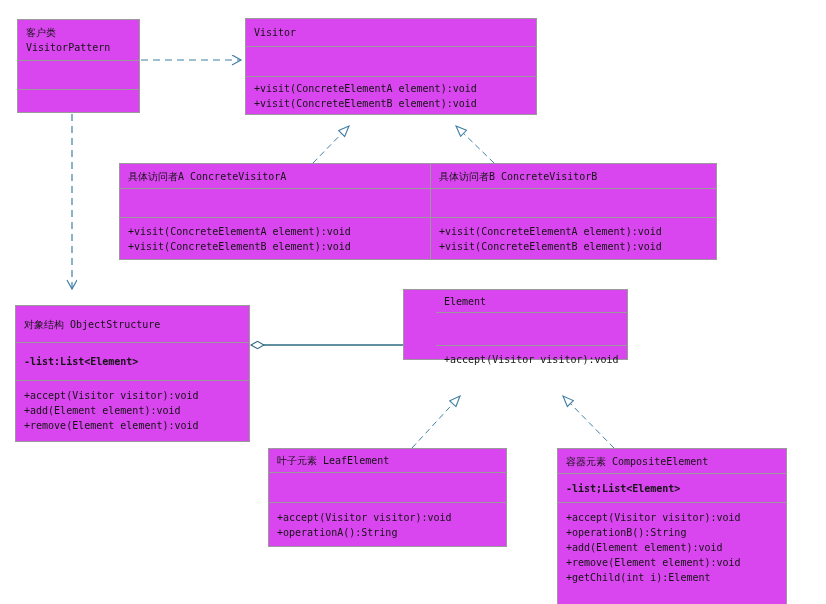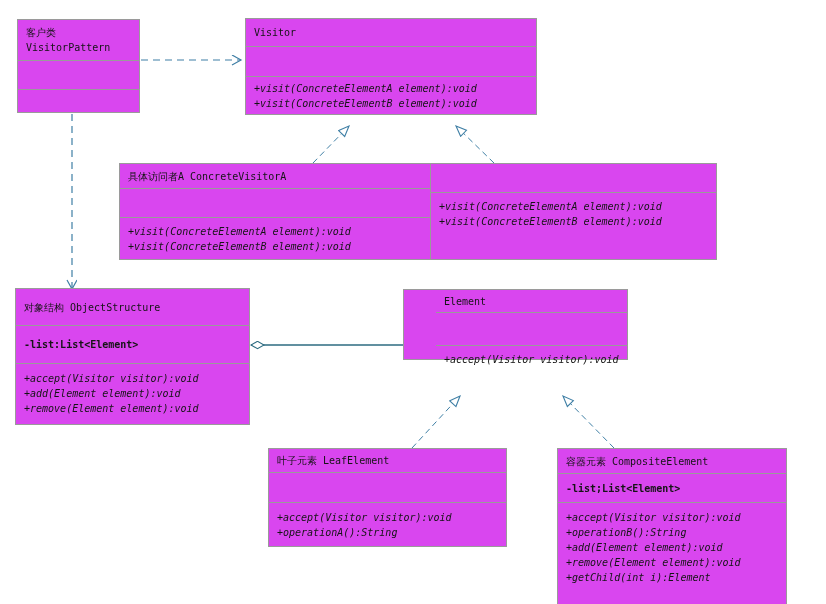--- a/index.html
+++ b/index.html
@@ -12,21 +12,21 @@
   .box {
     position:absolute; background:#d946ef; border:1px solid #9a9a9a;
     box-sizing:border-box; font-size:10px; line-height:15px;
   }
   .cmp { box-sizing:border-box; border-bottom:1px solid #9a9a9a; padding:0 8px; overflow:hidden; }
   .cmp.last { border-bottom:none; }
   .cmp.title { display:flex; align-items:center; white-space:nowrap; }
   .cmp.title.multiline { display:block; padding-top:5px; }
   .cmp.attrs { display:flex; align-items:center; white-space:nowrap;font-weight:bold; }
   .cmp.methods { white-space:nowrap; }
-  .mline { height:15px;font-style:italic; }
+  .mline { height:15px; }
 </style>
 </head>
 <body>
 
 <div id="stage">
 
   <svg id="wires" viewBox="0 0 826 604" xmlns="http://www.w3.org/2000/svg">
     <defs>
       <marker id="mk-vee" markerWidth="12" markerHeight="12" refX="10" refY="5" orient="auto" markerUnits="userSpaceOnUse">
         <path d="M1,0 L10,5 L1,10" fill="none" stroke="#3f7fa5" stroke-width="1.2"></path>
@@ -87,28 +87,31 @@
       <span>具体访问者A ConcreteVisitorA</span>
     </div>
     <div class="cmp attrs" style="height:29px;"></div>
     <div class="cmp methods last" style="height:41px; padding-top:6px;">
       <div class="mline">+visit(ConcreteElementA element):void</div>
       <div class="mline">+visit(ConcreteElementB element):void</div>
     </div>
   </div>
 
   <div class="box" style="left:430px; top:163px; width:287px; height:97px;">
+    <div class="cmp title" style="height:25px;">
+      <span>具体访问者B ConcreteVisitorB</span>
+    </div>
     <div class="cmp attrs" style="height:29px;"></div>
     <div class="cmp methods last" style="height:41px; padding-top:6px;">
       <div class="mline">+visit(ConcreteElementA element):void</div>
       <div class="mline">+visit(ConcreteElementB element):void</div>
     </div>
   </div>
 
-  <div class="box" style="left:15px; top:288px; width:235px; height:137px;">
+  <div class="box" style="left:15px; top:305px; width:235px; height:137px;">
     <div class="cmp title" style="height:37px;">
       <span>对象结构 ObjectStructure</span>
     </div>
     <div class="cmp attrs" style="height:38px;">
       <span>-list:List&lt;Element&gt;</span>
     </div>
     <div class="cmp methods last" style="height:60px; padding-top:7px;">
       <div class="mline">+accept(Visitor visitor):void</div>
       <div class="mline">+add(Element element):void</div>
       <div class="mline">+remove(Element element):void</div>

